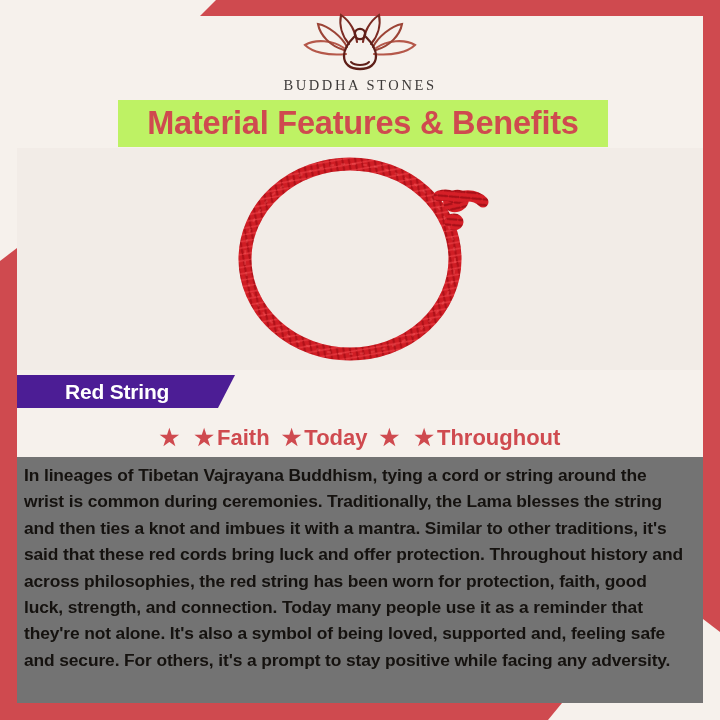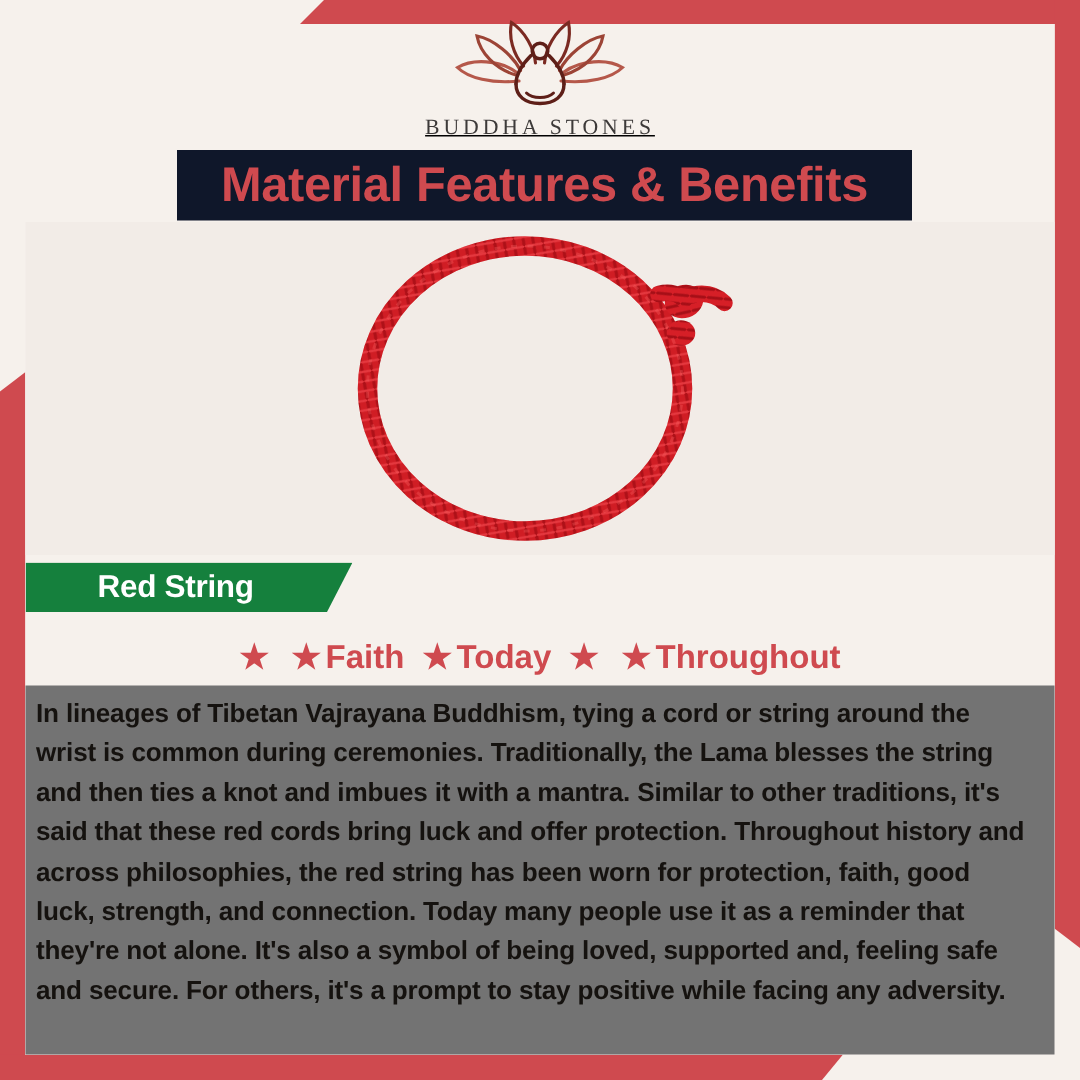--- a/index.html
+++ b/index.html
@@ -60,21 +60,20 @@
     clip-path: polygon(0 0, 100% 0, calc(100% - 14px) 100%, 0 100%);
   }
 
   
   .logo-wrap {
     position: absolute;
     top: 12px;
     left: 0;
     width: 720px;
     text-align: center;
-    text-decoration: underline;
   }
   .logo-mark {
     display: block;
     margin: 0 auto;
   }
   .logo-text {
     margin-top: 3px;
     font-family: "Liberation Serif", serif;
     font-size: 14.5px;
     letter-spacing: 2.6px;
@@ -82,21 +81,21 @@
     text-align: center;
   }
 
   
   .title-band {
     position: absolute;
     top: 100px;
     left: 118px;
     width: 490px;
     height: 47px;
-    background: #0f172a;
+    background: #bef264;
     display: flex;
     align-items: center;
     justify-content: center;
     text-align: right;
   }
   .title-band .title {
     font-size: 32.5px;
     font-weight: bold;
     color: #cf4a4f;
     letter-spacing: -0.2px;
@@ -120,21 +119,21 @@
     transform: translate(-50%, -50%);
   }
 
   
   .label-banner {
     position: absolute;
     top: 375px;
     left: 17px;
     height: 33px;
     width: 218px;
-    background: #15803d;
+    background: #4c1d95;
     clip-path: polygon(0 0, 100% 0, calc(100% - 17px) 100%, 0 100%);
     display: flex;
     align-items: center;
   }
   .label-banner .label-text {
     color: #ffffff;
     font-size: 21px;
     font-weight: bold;
     padding-left: 48px;
     letter-spacing: -0.2px;

